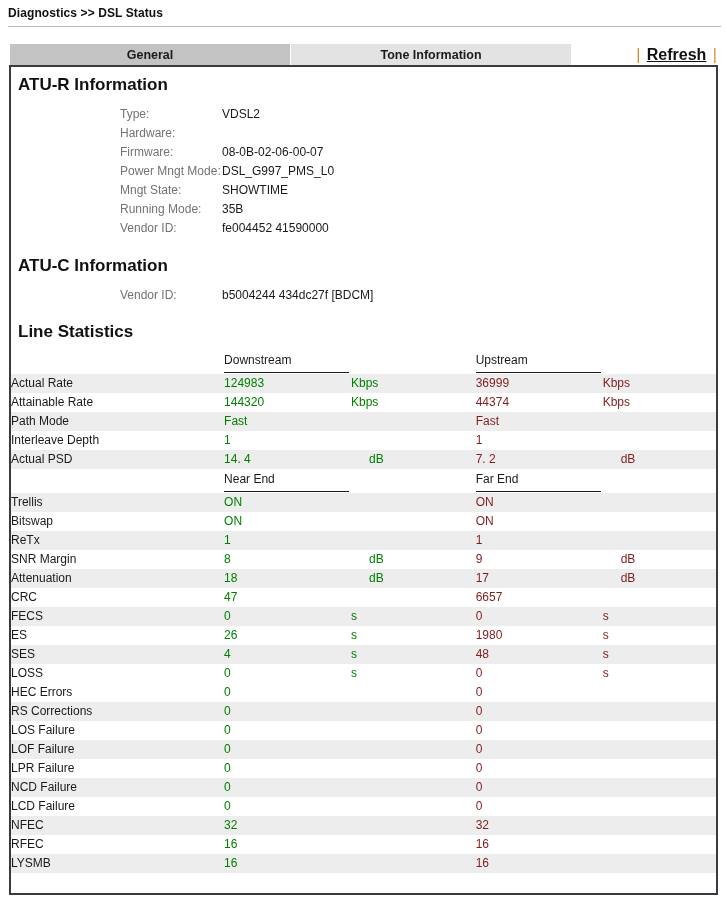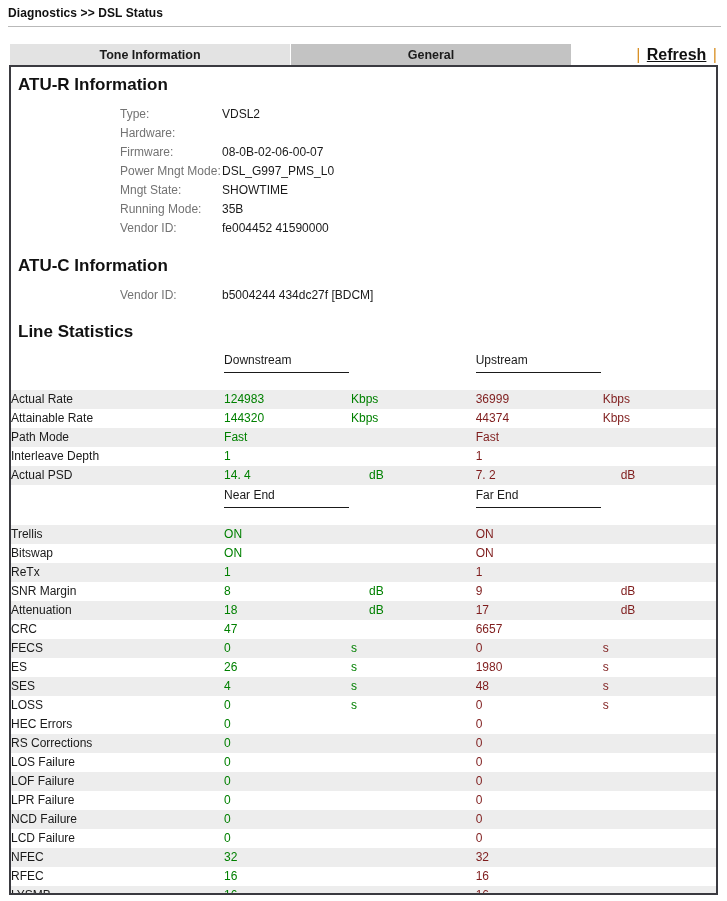--- a/index.html
+++ b/index.html
@@ -123,43 +123,43 @@
   .c-val-f { width: 112px; }
   .c-unit-f{ width: 100px; }
 
   tr.stripe td { background: #ededed; }
   tr.plain  td { background: #ffffff; }
 
   tr.hdr td {
     background: #ffffff !important;
     height: 21px;
     line-height: 21px;
-    padding-bottom: 17px;
+    padding-bottom: 1px;
   }
   .hdr-underline {
     display: inline-block;
     width: 125px;
     border-bottom: 1px solid #1a1a1a;
     font-weight: normal;
     color: #1a1a1a;
     padding-bottom: 1px;
   }
 
   .near { color: #008000; }
   .far  { color: #7f1d1d; }
 </style>
 </head>
 <body>
 
 <div class="breadcrumb">Diagnostics &gt;&gt; DSL Status</div>
 <div class="crumb-rule"></div>
 
 <div class="tabstrip">
+  <div class="tab active">General</div>
   <div class="tab inactive">Tone Information</div>
-  <div class="tab active">General</div>
   <div class="tab-gap"></div>
   <div class="refresh-wrap">
     <span class="pipe">|</span>
     <span class="refresh-link">Refresh</span>
     <span class="pipe">|</span>
   </div>
 </div>
 
 <div class="panel">
 

